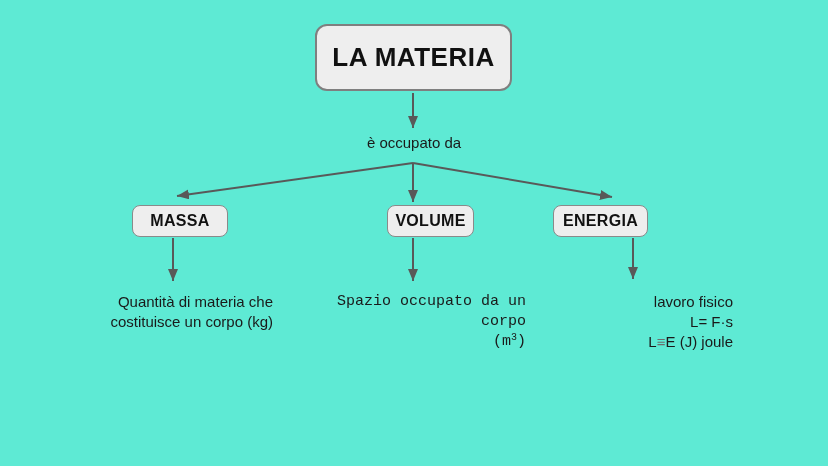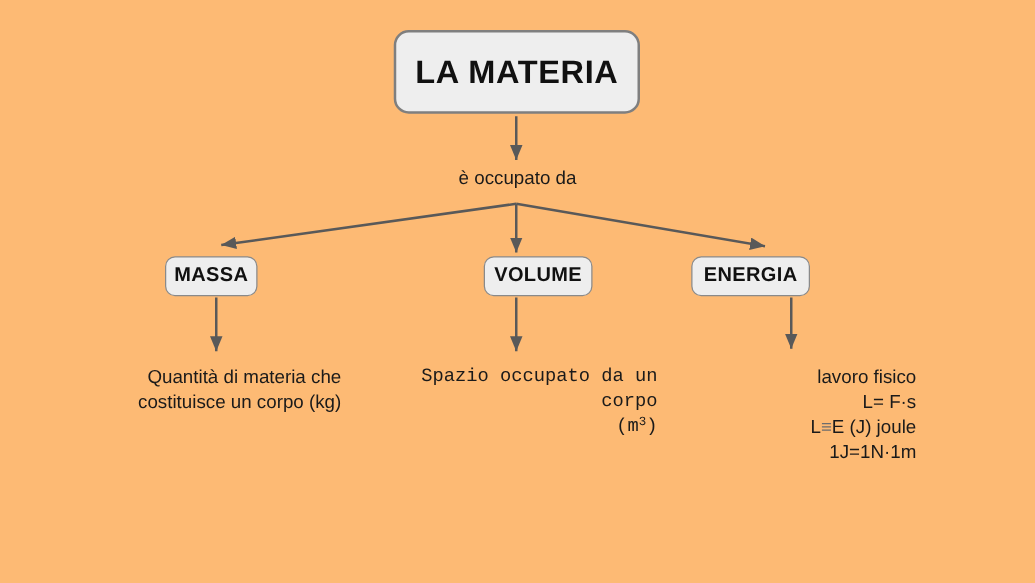--- a/index.html
+++ b/index.html
@@ -1,20 +1,20 @@
 <!DOCTYPE html>
 <html><head>
 <meta charset="utf-8">
 <style>
   html, body { margin: 0; padding: 0; background: #ffffff; }
   .stage {
     position: relative;
     width: 828px;
     height: 466px;
-    background: #fdba74;
+    background: #5eead4;
     font-family: "Liberation Sans", sans-serif;
     color: #1a1a1a;
     overflow: hidden;
   }
   .connector-layer {
     position: absolute;
     left: 0; top: 0;
     width: 828px; height: 466px;
     pointer-events: none;
   }
@@ -33,21 +33,21 @@
     box-sizing: border-box;
   }
   .root-node {
     left: 315px; top: 24px;
     width: 197px; height: 67px;
     border: 2px solid #7f7f7f;
     border-radius: 12px;
     font-size: 26px;
     letter-spacing: 0.5px;
   }
-  .node-massa   { left: 132px; top: 205px; width: 74px; height: 32px; }
+  .node-massa   { left: 132px; top: 205px; width: 96px; height: 32px; }
   .node-volume  { left: 387px; top: 205px; width: 87px; height: 32px; }
   .node-energia { left: 553px; top: 205px; width: 95px; height: 32px; }
 
   .branch-label {
     position: absolute;
     left: 334px; top: 134px; width: 160px;
     text-align: center;
     font-size: 15px;
   }
   .desc {
@@ -111,16 +111,15 @@
 
   <div class="desc desc-volume">
     <div>Spazio occupato da un corpo</div>
     <div><span>(m</span><span class="sup">3</span><span>)</span></div>
   </div>
 
   <div class="desc desc-energia">
     <div>lavoro fisico</div>
     <div>L= F·s</div>
     <div><span>L</span><span class="equiv-symbol">≡</span><span>E (J) joule</span></div>
-    <div>1J=1N·1m</div>
   </div>
 
 </div>
 
 </body></html>

